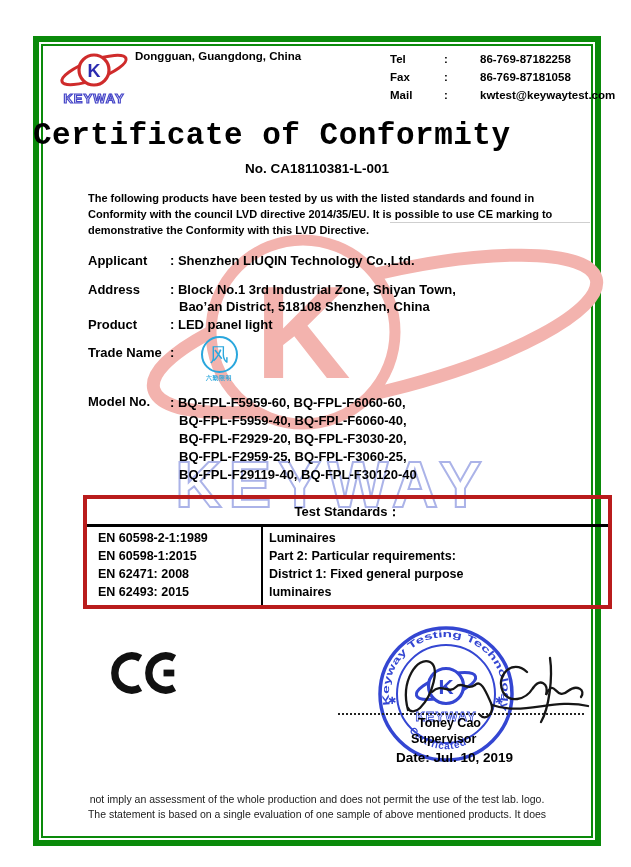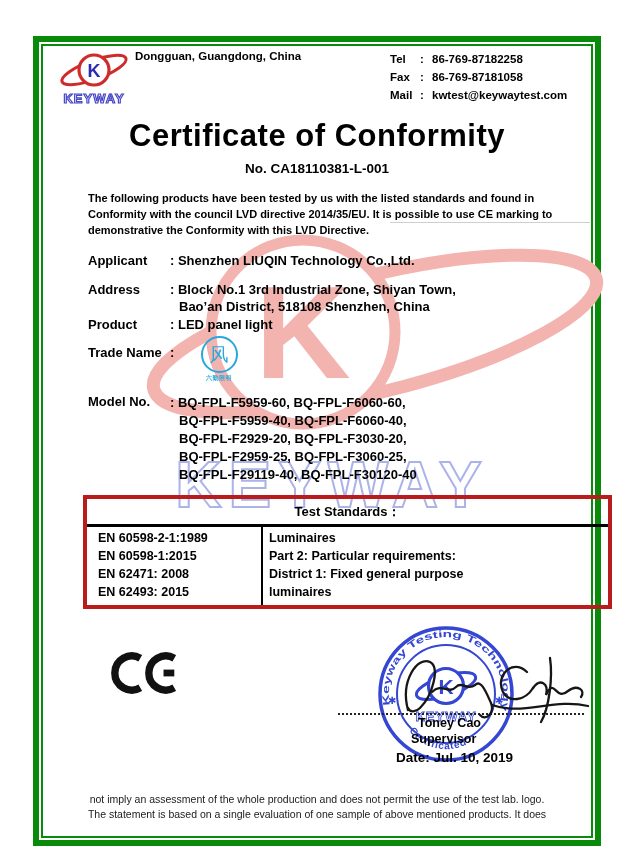--- a/index.html
+++ b/index.html
@@ -28,26 +28,26 @@
   
   .hdr-brand {
     position:absolute; left:56px; top:91px; width:76px; text-align:center;
     font-size:13px; font-weight:bold; letter-spacing:1px;
     color:#fff; -webkit-text-stroke:1.2px #4646c8;
   }
   .company { position:absolute; left:135px; top:48px; font-size:11.5px; font-weight:bold; }
   .company .name { margin-bottom:7px; font-size:12px; }
   .company .addr { line-height:17px; }
   .contacts { position:absolute; left:390px; top:50px; font-size:11.5px; font-weight:bold; }
-  .contacts .row { display:flex; line-height:18px; }
+  .contacts .row { display:flex; line-height:18px;gap:24px; }
   .contacts .lbl { width:30px; }
   .contacts .cln { width:12px; }
 
-  .title { position:absolute; left:33px; top:118px; width:568px; text-align:center;
-           font-size:31px; font-weight:bold; letter-spacing:0.5px; }
+  .title { position:absolute; left:33px; top:118px; width:568px; text-align:left;
+           font-size:31px; font-weight:bold; letter-spacing:0.5px;font-family:Liberation Mono, monospace; }
   .certno { position:absolute; left:33px; top:161px; width:568px; text-align:center;
             font-size:13.5px; font-weight:bold; }
 
   .intro { position:absolute; left:88px; top:190px; width:478px;
            font-size:11px; font-weight:bold; line-height:16px; }
 
   .faint-line { position:absolute; left:390px; top:222px; width:200px; height:1px; background:#cfcfcf; }
 
   .fld-label { position:absolute; left:88px; font-size:13px; font-weight:bold; }
   .fld-value { position:absolute; left:170px; font-size:13px; font-weight:bold; }

